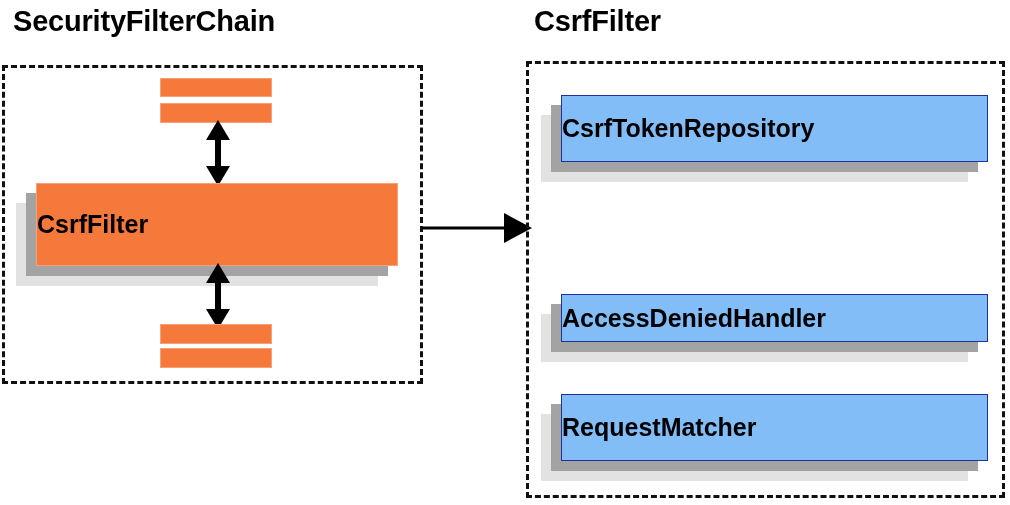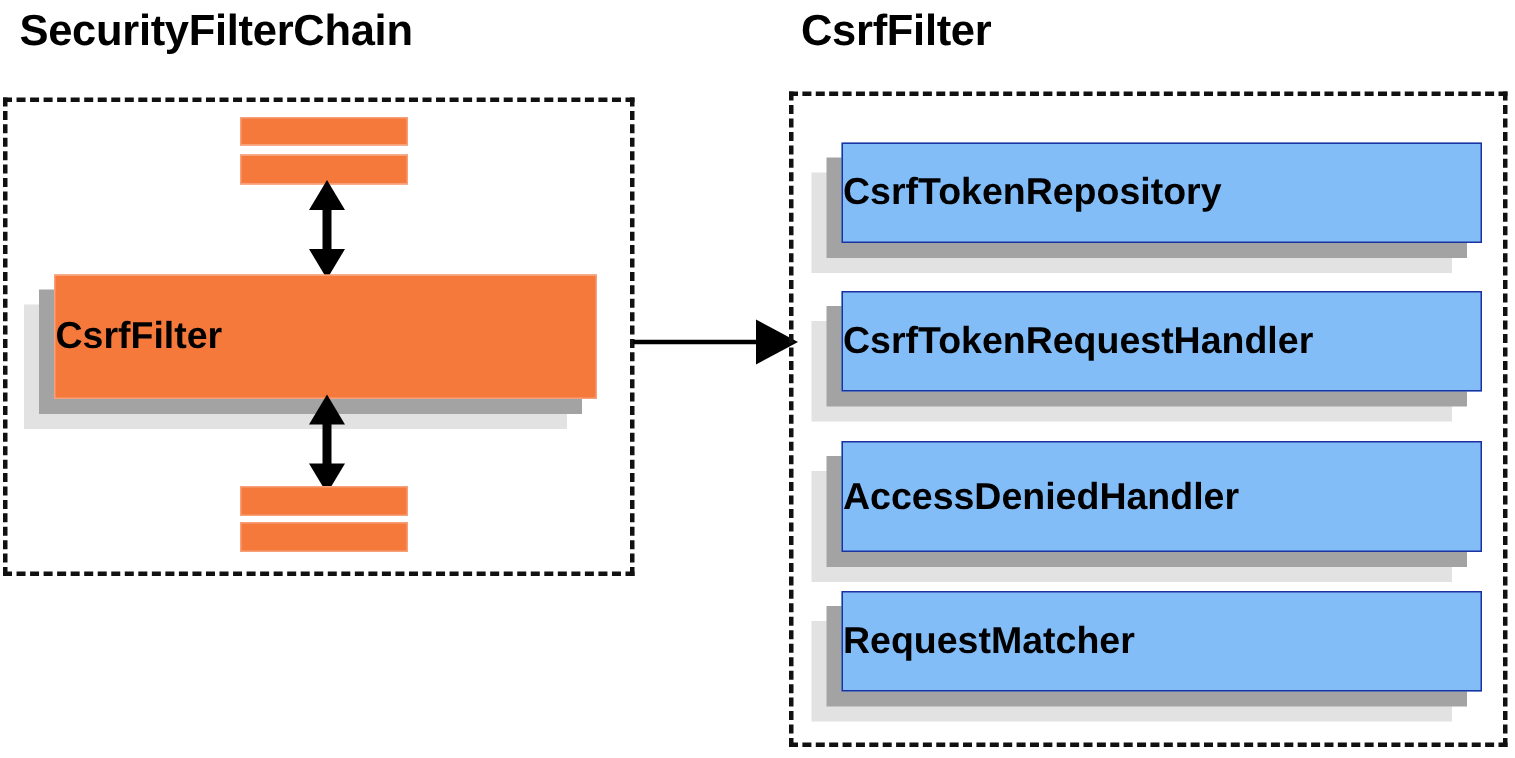--- a/index.html
+++ b/index.html
@@ -110,21 +110,21 @@
   #node-csrffilter-main { left: 36px; top: 183px; width: 362px; height: 83px; }
 
   #bar-top-1    { left: 160px; top: 78px;  width: 112px; height: 19px; }
   #bar-top-2    { left: 160px; top: 103px; width: 112px; height: 20px; }
   #bar-bottom-1 { left: 160px; top: 324px; width: 112px; height: 20px; }
   #bar-bottom-2 { left: 160px; top: 348px; width: 112px; height: 20px; }
 
   
   #node-csrftokenrepository    { left: 561px; top: 95px;  width: 427px; height: 67px; }
   #node-csrftokenrequesthandler{ left: 561px; top: 194px; width: 427px; height: 67px; }
-  #node-accessdeniedhandler    { left: 561px; top: 294px; width: 427px; height: 74px; }
+  #node-accessdeniedhandler    { left: 561px; top: 294px; width: 427px; height: 48px; }
   #node-requestmatcher         { left: 561px; top: 394px; width: 427px; height: 67px; }
 
   
   .arrow-svg {
     position: absolute;
     overflow: visible;
   }
   #arrow-vertical-top    { left: 197px; top: 120px; width: 42px; height: 66px; }
   #arrow-vertical-bottom { left: 197px; top: 263px; width: 42px; height: 66px; }
   #arrow-connector       { left: 420px; top: 210px; width: 112px; height: 36px; }
@@ -174,27 +174,20 @@
   <div id="panel-csrffilter" class="dashed-panel"></div>
 
   <div id="node-csrftokenrepository" class="node blue">
     <div class="shadow-far"></div>
     <div class="shadow-near"></div>
     <div class="face">
       <span class="label">CsrfTokenRepository</span>
     </div>
   </div>
 
-  <div id="node-csrftokenrequesthandler" class="node blue">
-    <div class="shadow-far"></div>
-    <div class="shadow-near"></div>
-    <div class="face">
-      <span class="label">CsrfTokenRequestHandler</span>
-    </div>
-  </div>
 
   <div id="node-accessdeniedhandler" class="node blue">
     <div class="shadow-far"></div>
     <div class="shadow-near"></div>
     <div class="face">
       <span class="label">AccessDeniedHandler</span>
     </div>
   </div>
 
   <div id="node-requestmatcher" class="node blue">

